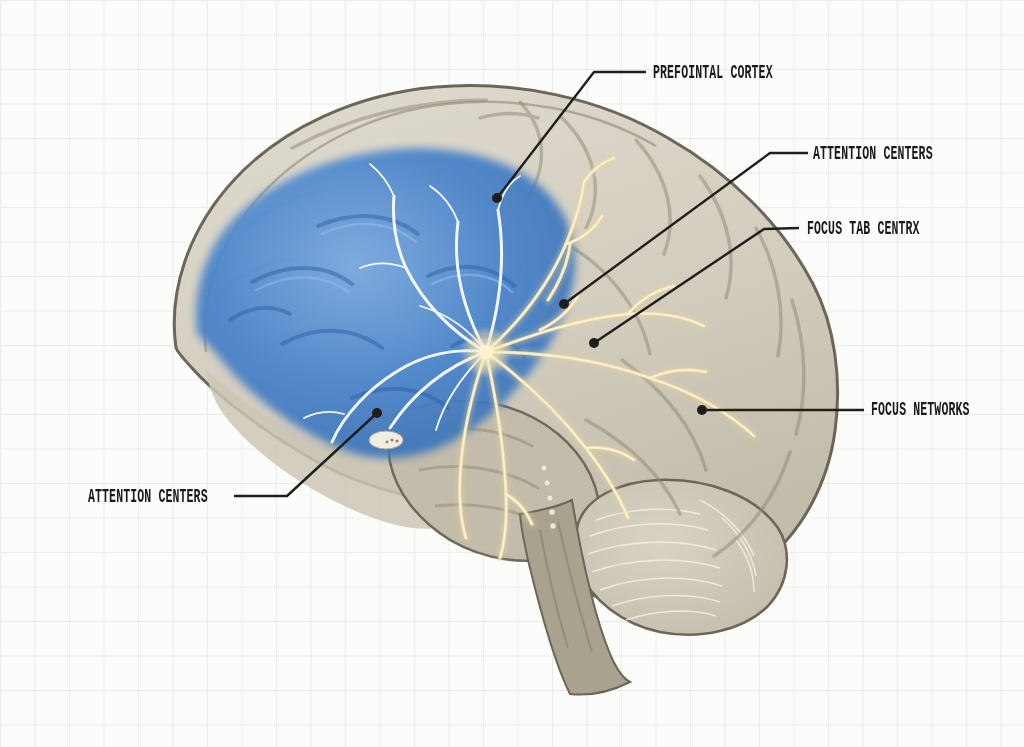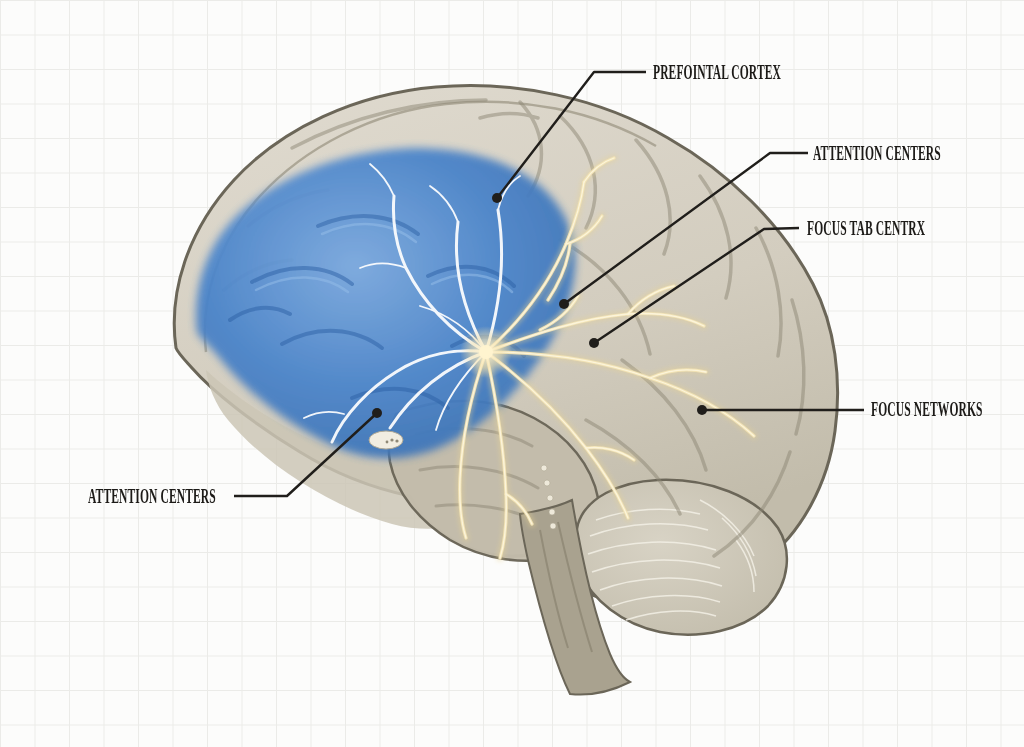--- a/index.html
+++ b/index.html
@@ -5,21 +5,21 @@
   html,body{margin:0;padding:0;background:#ffffff;}
   .stage{
     position:relative;
     width:1024px;height:747px;
     overflow:hidden;
     background-color:#fcfcfb;
     background-image:
       linear-gradient(to right,#ebebe8 1px,transparent 1px),
       linear-gradient(to bottom,#ebebe8 1px,transparent 1px);
     background-size:34.5px 34.5px;
-    font-family:Liberation Serif, serif;
+    font-family:Liberation Mono, monospace;
   }
   .art{position:absolute;left:0;top:0;}
   .diagram-label{
     position:absolute;
     white-space:nowrap;
     font-weight:700;
     font-size:21px;
     letter-spacing:0.2px;
     color:#1c1a17;
     transform:translateY(-50%) scaleX(0.55);

